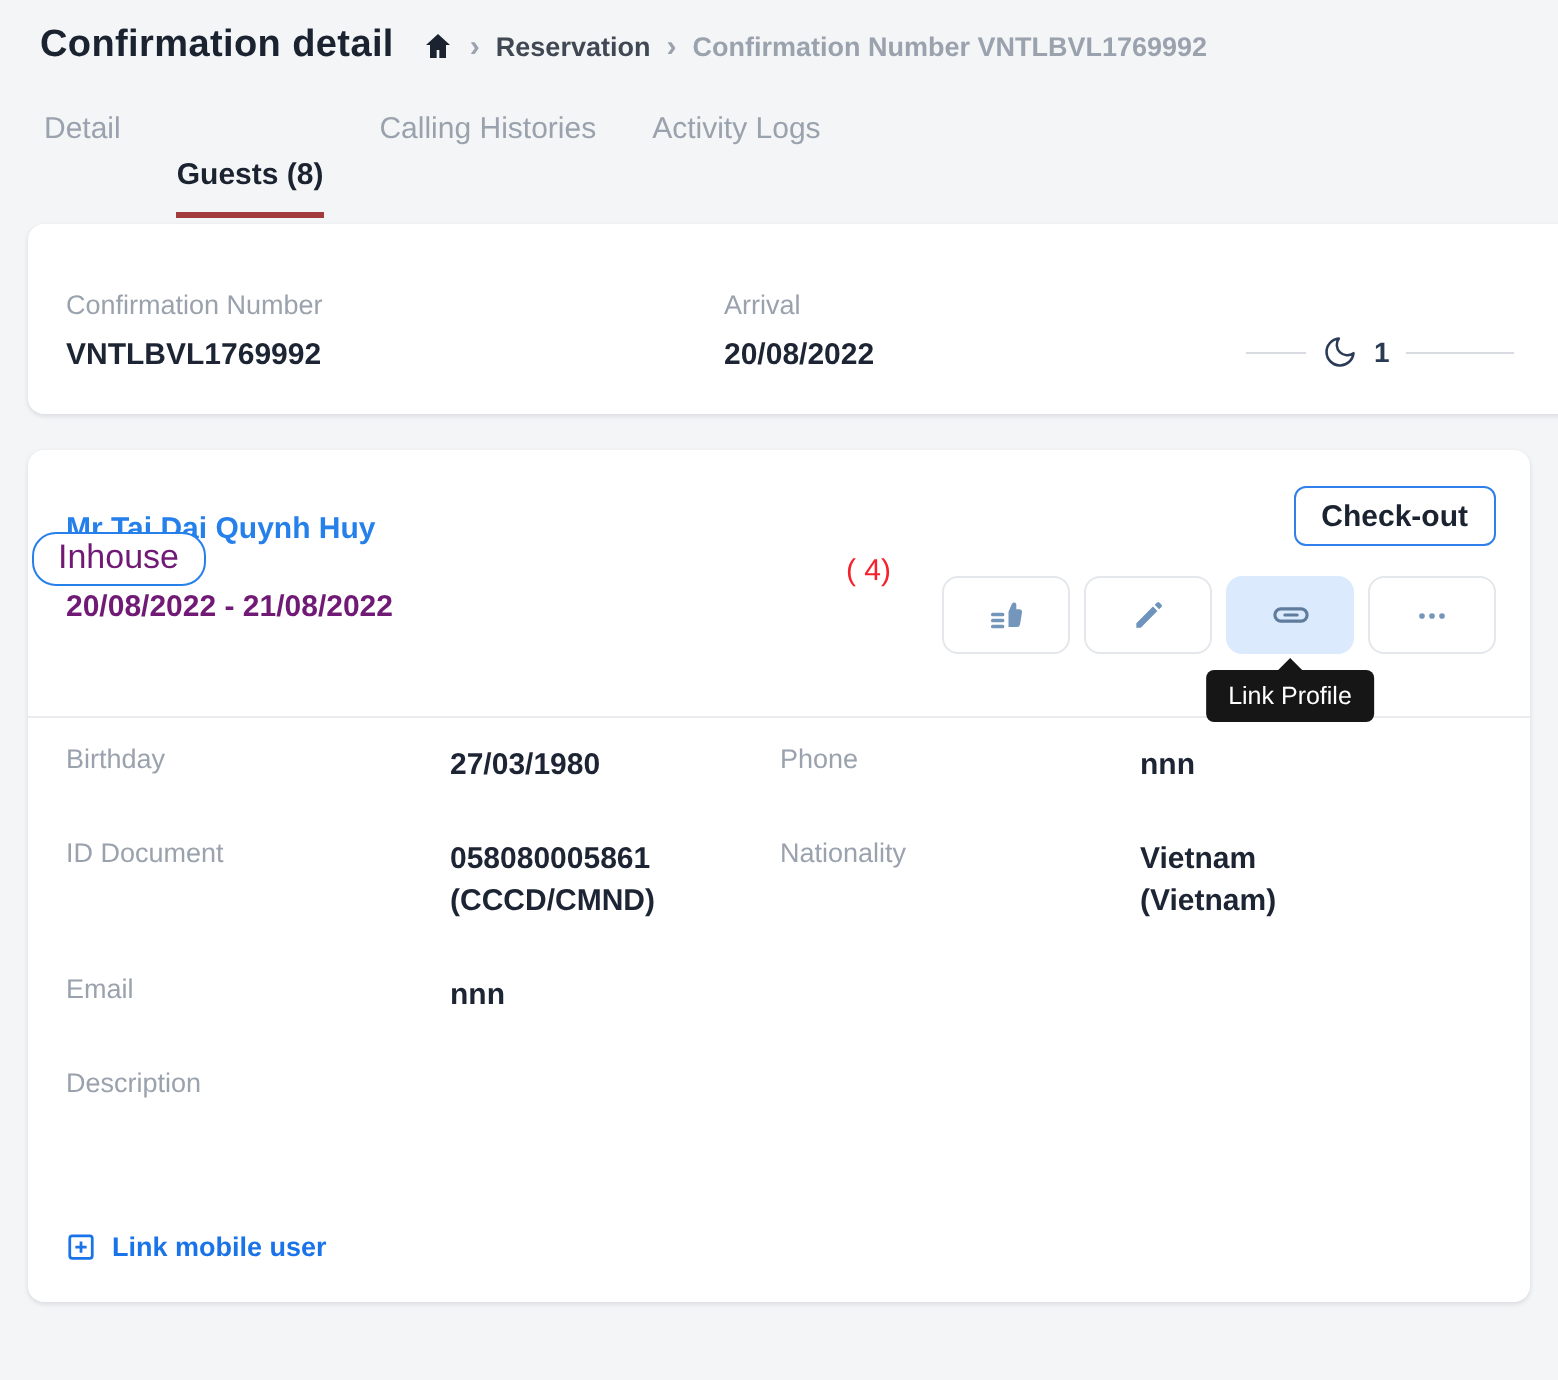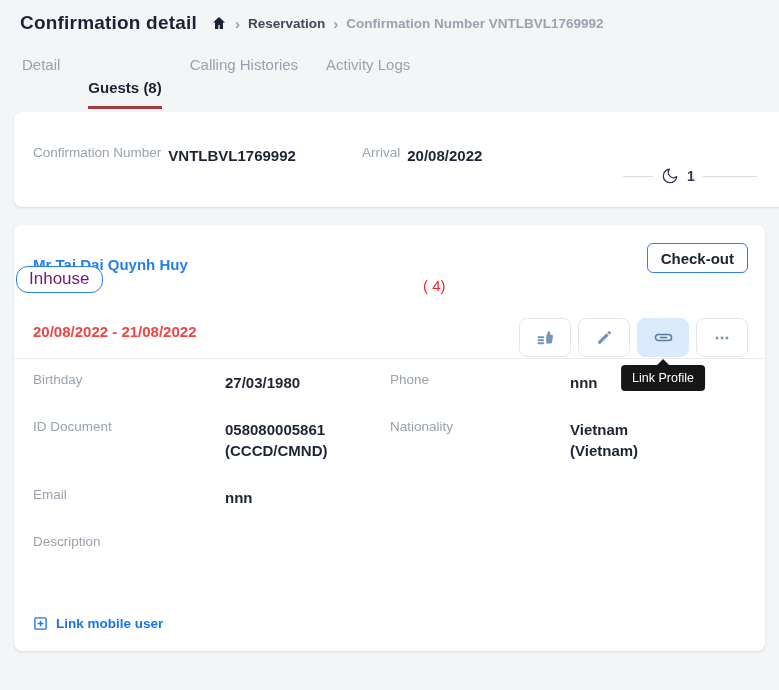--- a/index.html
+++ b/index.html
@@ -26,40 +26,40 @@
   .tab { color:#9aa2ad; padding-bottom:10px; cursor:pointer; border-bottom:3px solid transparent; }
   .tab.active { color:#1b2330; font-weight:700; border-bottom-color:#a23b3b;margin-top:23px; }
   
   .card { position:absolute; background:#ffffff; border-radius:8px;
           box-shadow:0 1px 2px rgba(16,24,40,.05), 0 1px 3px rgba(16,24,40,.07); }
   .summary-card { left:14px; top:112px; width:775px; height:95px; }
   .guest-card   { left:14px; top:225px; width:751px; height:426px; }
   .field-label { font-size:13.5px; color:#9aa2ad; }
   .field-value { font-size:15px; font-weight:700; color:#1d2433; line-height:21px; }
   
-  .sc-col { position:absolute; top:33px; display:flex; flex-direction:row; gap:7px; }
+  .sc-col { position:absolute; top:33px; display:flex; flex-direction:column; gap:7px; }
   .sc-col1 { left:19px; }
   .sc-col2 { left:348px; }
   .nights { position:absolute; left:609px; top:55px; display:flex; align-items:center; gap:8px; }
   .nights .dash { height:1px; background:#d8dce2; display:inline-block; }
   .nights .dash.left { width:30px; }
   .nights .dash.right { width:54px; }
   .nights .count { font-size:14px; font-weight:700; color:#2b3a55; }
   
   .guest-name { position:absolute; left:19px; top:19px; font-size:15px; font-weight:700; color:#2680eb; cursor:pointer;margin-top:12px; }
   .status-badge { position:absolute; left:2px; top:41px; display:inline-block; padding:2px 12px 3px;
                   border:1.6px solid #2680eb; border-radius:12px; color:#701a75; font-size:17px; background:#fff; }
-  .stay-dates { position:absolute; left:19px; top:70px; font-size:15px; font-weight:700; color:#ef4444;margin-top:28px; }
+  .stay-dates { position:absolute; left:19px; top:70px; font-size:15px; font-weight:700; color:#701a75; }
   .annotation { position:absolute; left:409px; top:52px; font-size:15px; color:#f5222d; }
   .checkout-btn { position:absolute; top:18px; right:17px; height:30px; padding:0 13px;
                   background:#fff; border:1.5px solid #2f80ed; border-radius:6px;
                   font-family:Liberation Sans, sans-serif; font-size:15px; font-weight:700; color:#1b2330; cursor:pointer; }
   .actions { position:absolute; top:63px; right:17px; display:flex; gap:7px; }
-  .icon-btn { width:52px; height:39px; background:#fff; border:1px solid #e4e7eb; border-radius:8px;
-              display:flex; align-items:center; justify-content:center; cursor:pointer; position:relative;margin-top:30px; }
+  .icon-btn { width:64px; height:39px; background:#fff; border:1px solid #e4e7eb; border-radius:8px;
+              display:flex; align-items:center; justify-content:center; cursor:pointer; position:relative; }
   .icon-btn.active { background:#dbeafd; border-color:#dbeafd; }
   .tooltip { position:absolute; top:46px; left:50%; transform:translateX(-50%);
              background:#161616; color:#fff; font-size:12.5px; padding:6px 11px; border-radius:4px;
              white-space:nowrap; z-index:5; }
   .tooltip::before { content:""; position:absolute; top:-6px; left:50%; transform:translateX(-50%);
                      border-left:6px solid transparent; border-right:6px solid transparent;
                      border-bottom:6px solid #161616; }
   .divider { position:absolute; top:133px; left:0; right:0; border-top:1px solid #e9ebee; }
   
   .details { position:absolute; top:147px; left:19px; right:19px;

